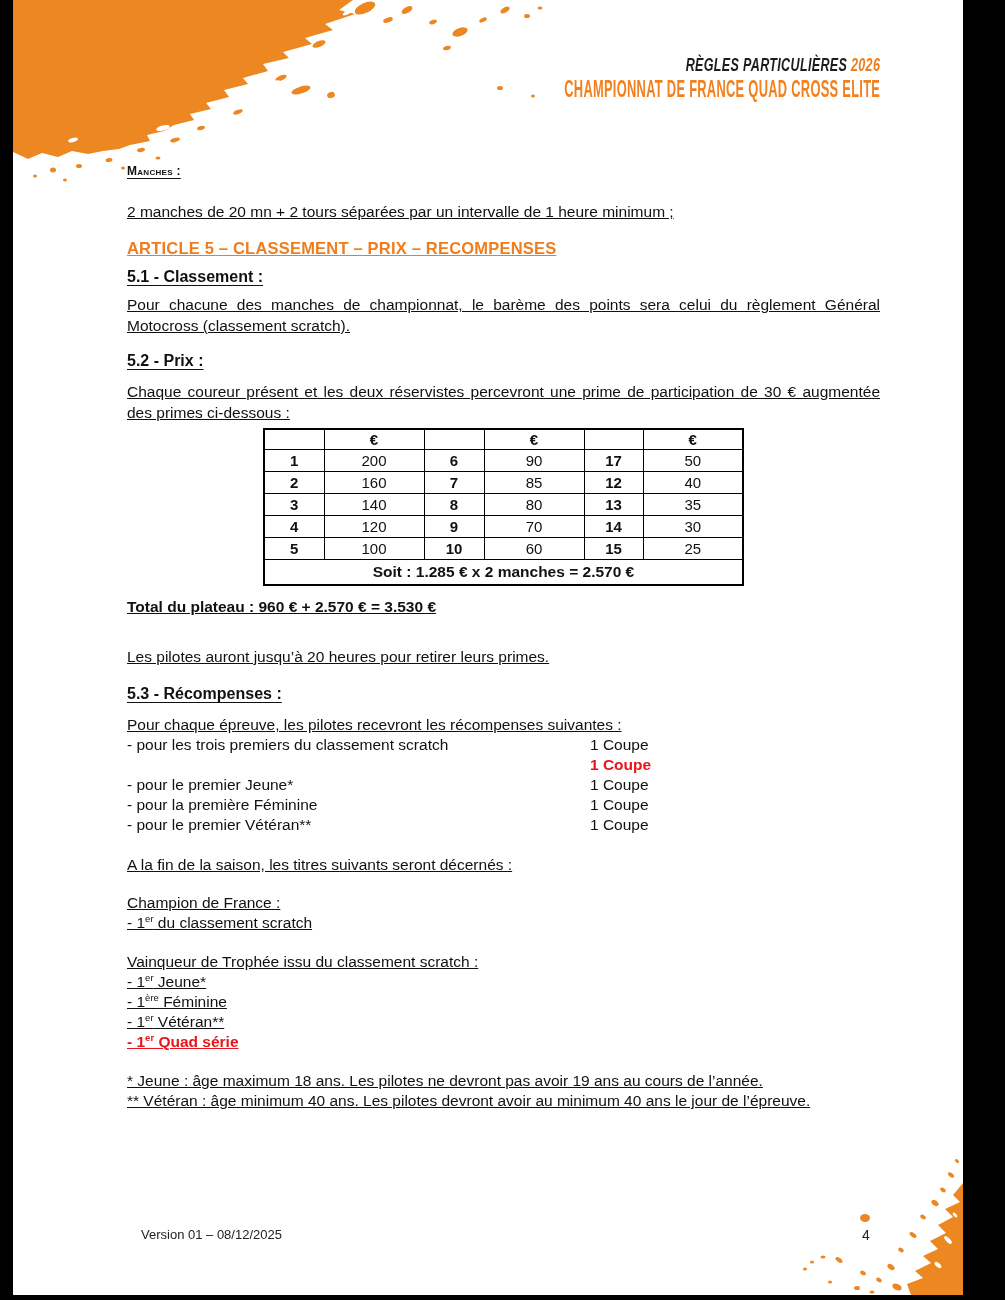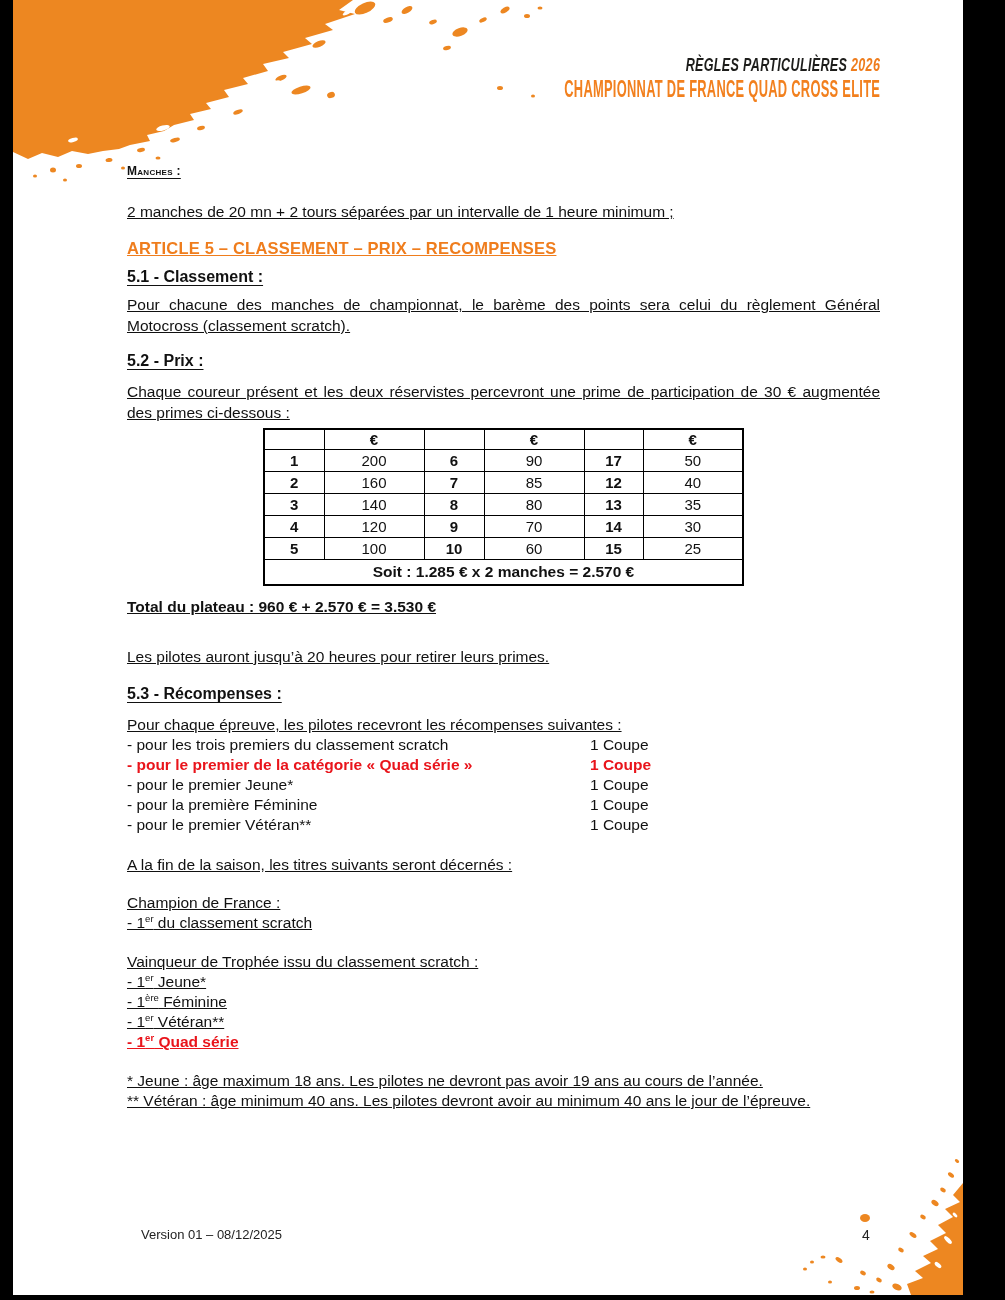--- a/index.html
+++ b/index.html
@@ -203,21 +203,20 @@
 
   <div class="abs h-sub" style="top:685px">5.3 - Récompenses :</div>
   <div class="abs body-txt" style="top:714px">Pour chaque épreuve, les pilotes recevront les récompenses suivantes :</div>
 
   <div class="coupe-list">
     <div class="coupe-row">
       <span class="coupe-label">- pour les trois premiers du classement scratch</span>
       <span class="coupe-value">1 Coupe</span>
     </div>
     <div class="coupe-row red">
-      <span class="coupe-label">- pour le premier de la catégorie « Quad série »</span>
       <span class="coupe-value">1 Coupe</span>
     </div>
     <div class="coupe-row">
       <span class="coupe-label">- pour le premier Jeune*</span>
       <span class="coupe-value">1 Coupe</span>
     </div>
     <div class="coupe-row">
       <span class="coupe-label">- pour la première Féminine</span>
       <span class="coupe-value">1 Coupe</span>
     </div>

